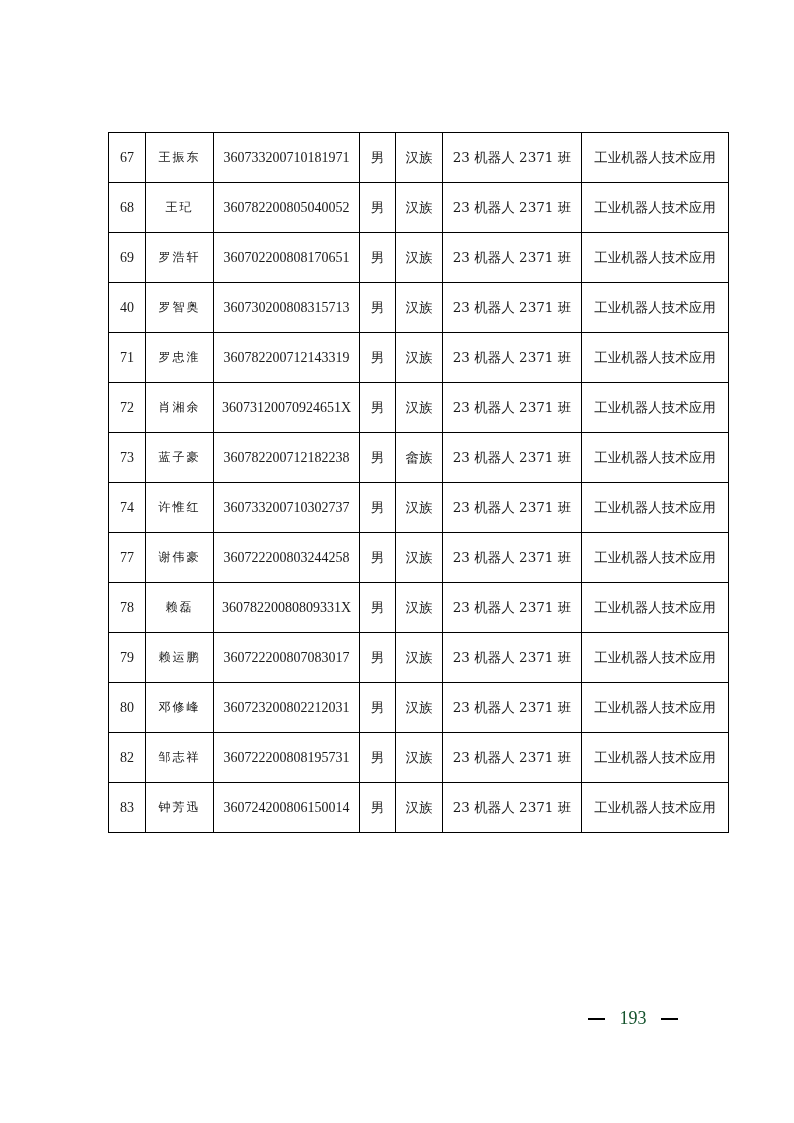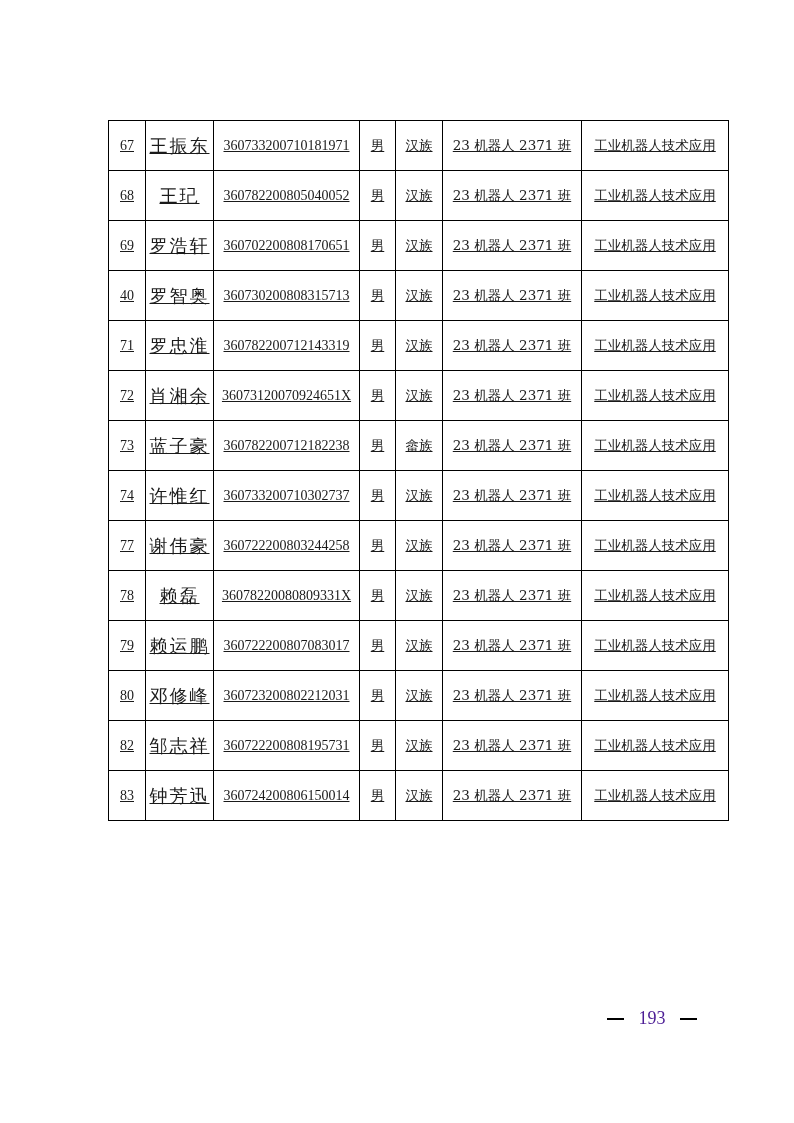--- a/index.html
+++ b/index.html
@@ -1,27 +1,27 @@
 <!DOCTYPE html>
 <html><head>
   <meta charset="utf-8">
   <style>
     html, body { margin: 0; padding: 0; background: #ffffff; }
     body { width: 794px; height: 1123px; position: relative; overflow: hidden;
            font-family: "DejaVu Serif", "Liberation Serif", serif; color: #1a1a1a; }
-    .roster { position: absolute; left: 108px; top: 120px; border-collapse: collapse;
-              table-layout: fixed; width: 620px; text-decoration: underline; }
+    .roster { position: absolute; left: 108px; top: 132px; border-collapse: collapse;
+              table-layout: fixed; width: 620px; }
     .roster td { border: 1.3px solid #000; height: 49px; padding: 0; text-align: center;
                  vertical-align: middle; font-size: 13.5px; white-space: nowrap; overflow: hidden; }
     .roster td.num, .roster td.idno { font-family: "Liberation Serif", serif; font-size: 14px; }
-    .roster td.name { letter-spacing: 2px; font-size: 18px; }
+    .roster td.name { letter-spacing: 2px; font-size: 12px; }
     .roster td.cls, .roster td.major { font-size: 13.5px; }
-    .page-number { position: absolute; top: 1008px; left: 607px; width: 90px;
+    .page-number { position: absolute; top: 1008px; left: 588px; width: 90px;
                    display: flex; align-items: center; justify-content: space-between;
-                   font-family: "Liberation Serif", serif; font-size: 18px; color: #4c1d95; }
+                   font-family: "Liberation Serif", serif; font-size: 18px; color: #14532d; }
     .dash { display: inline-block; width: 17px; height: 2px; background: #000; }
   </style>
 </head>
 <body>
 
 <table class="roster">
   <colgroup>
     <col style="width:37px">
       <col style="width:68px">
       <col style="width:146px">

